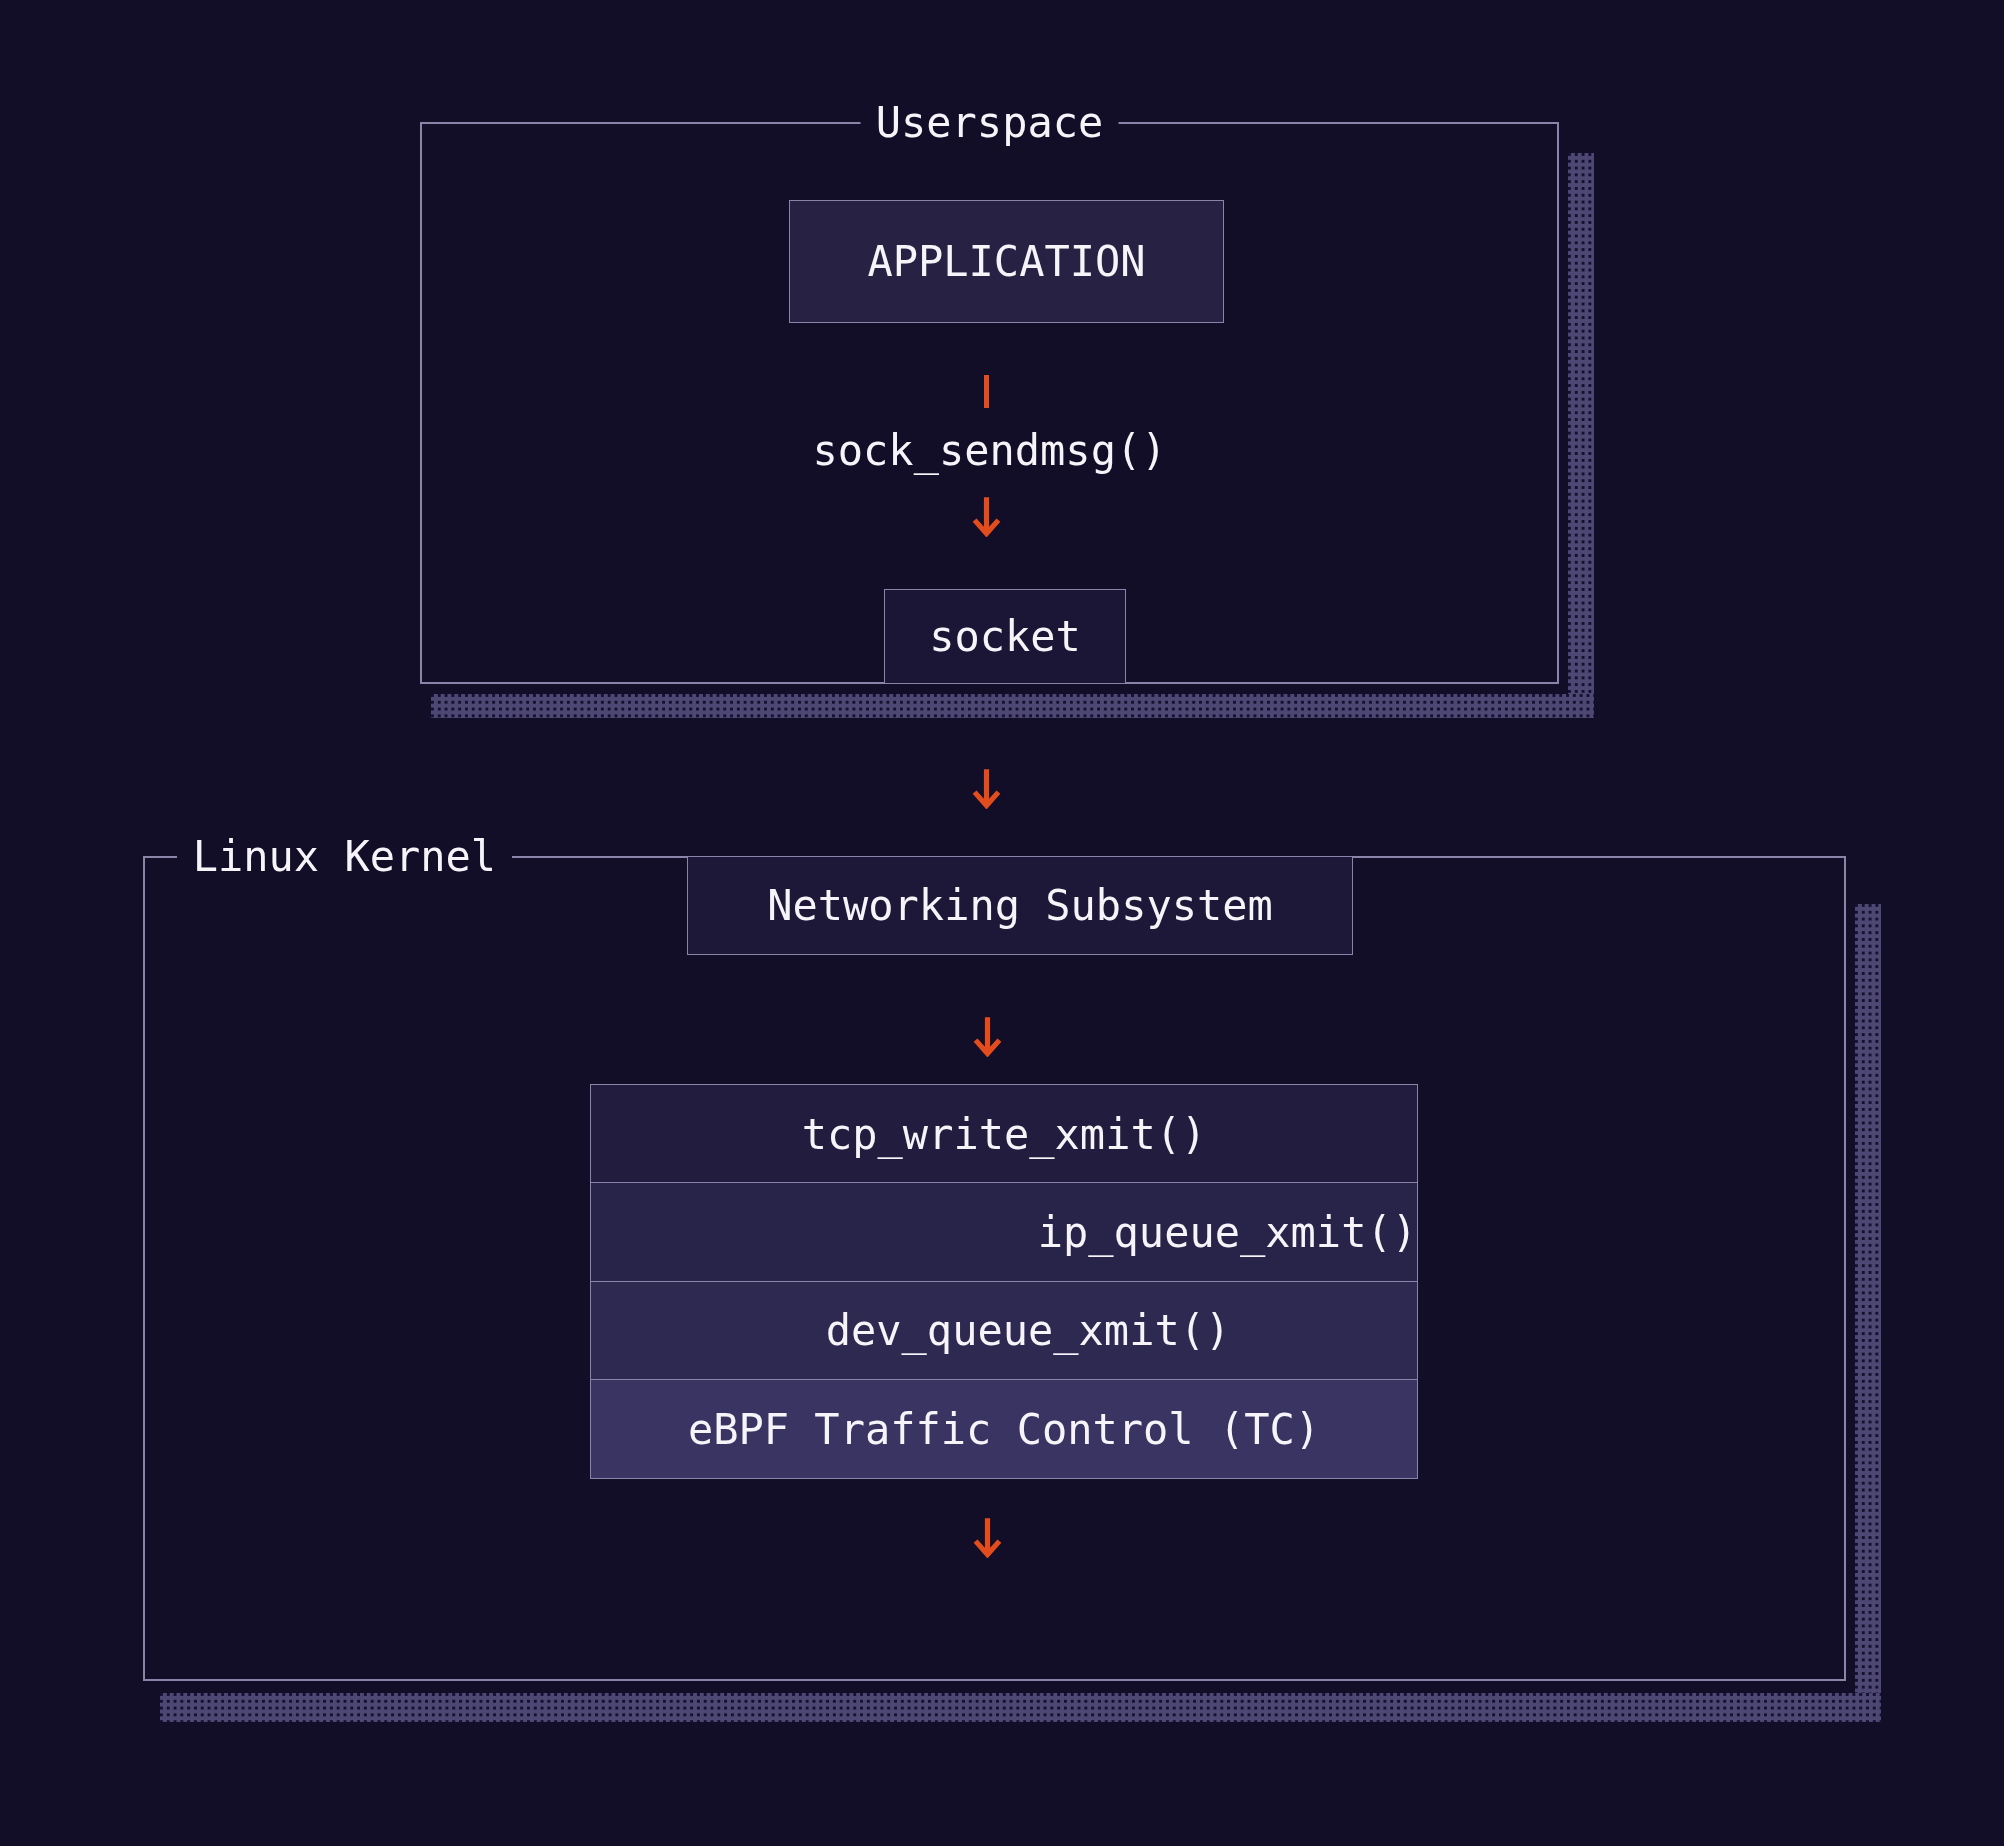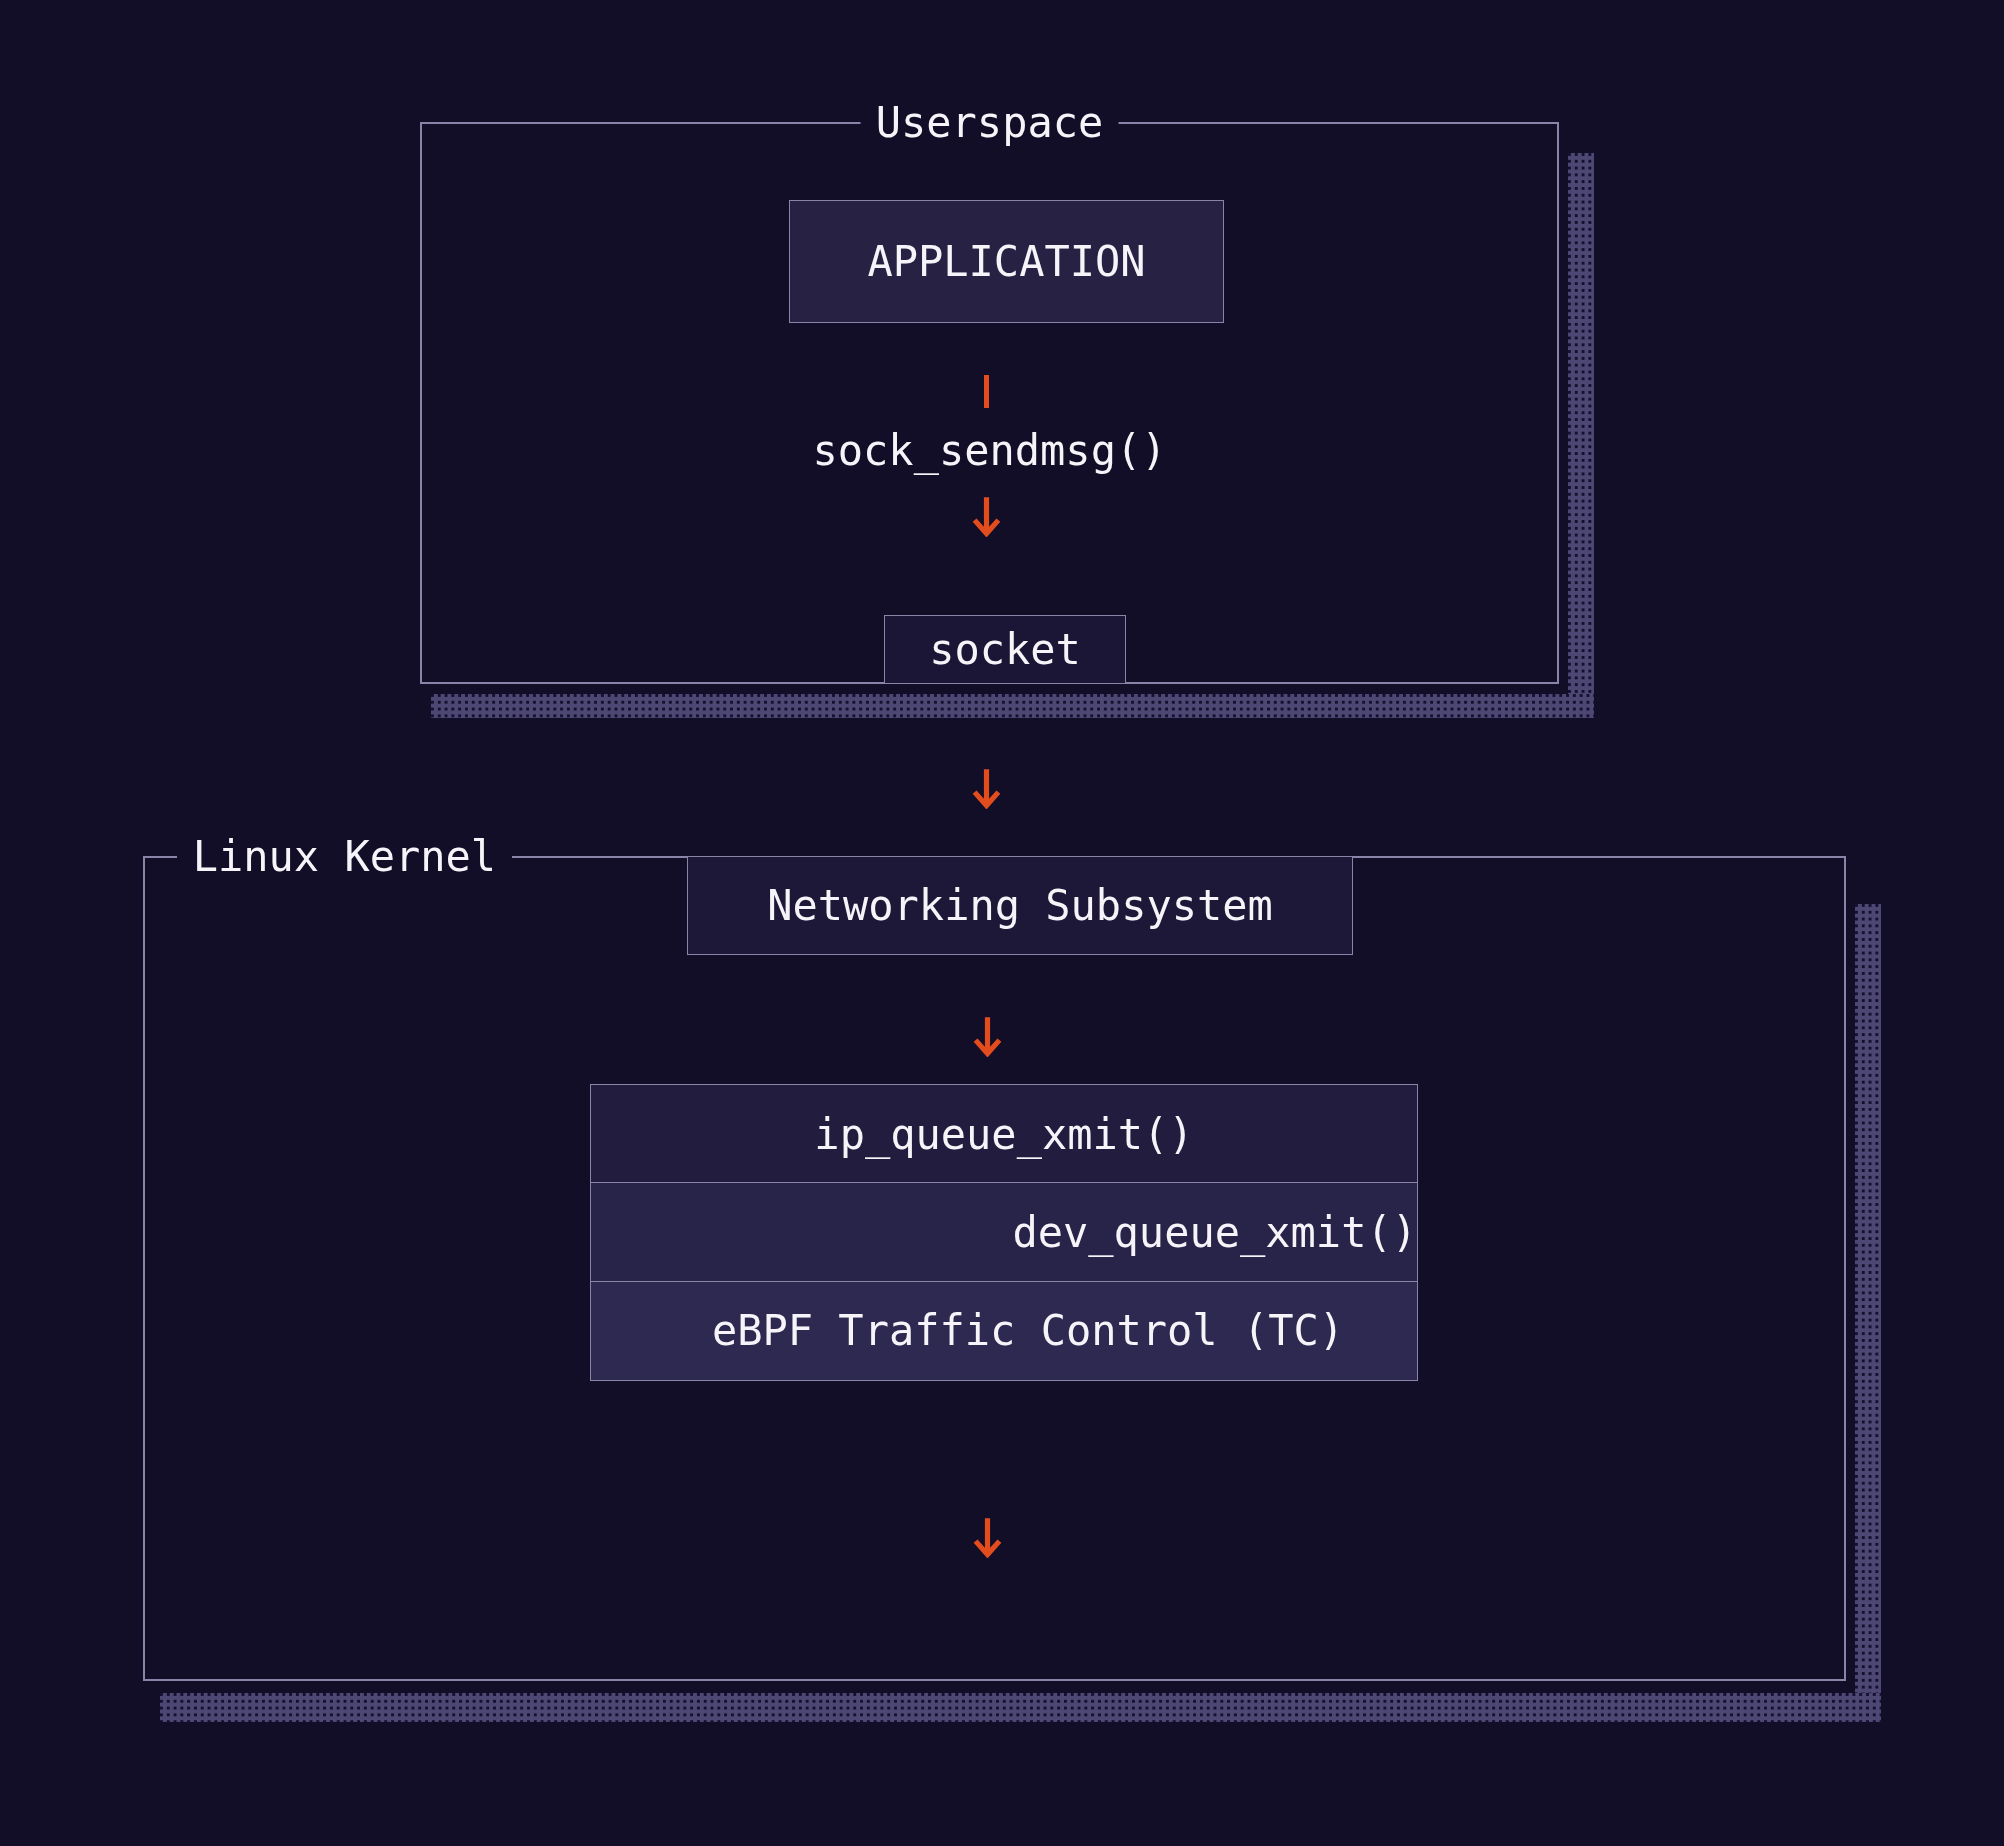--- a/index.html
+++ b/index.html
@@ -106,21 +106,21 @@
   <div class="tick" style="left:562px;top:251px;"></div>
 
   <div class="flow-text" style="top:298px;">sock_sendmsg()</div>
 
   <div class="arrow" style="left:550px;top:372px;">
     <svg width="29" height="41" viewBox="0 0 56 78">
       <path d="M28 2 V64 M5 46 L28 72 L51 46" stroke="var(--orange)" stroke-width="10" fill="none"></path>
     </svg>
   </div>
 
-  <div class="node" style="left:462px;bottom:-2.1px;width:242px;height:69px;background:var(--fill-socket);">
+  <div class="node" style="left:462px;bottom:-2.1px;width:242px;height:95px;background:var(--fill-socket);">
     <span>socket</span>
   </div>
 </section>
 
 <div class="arrow" style="left:972px;top:768px;">
   <svg width="29" height="41" viewBox="0 0 56 78">
     <path d="M28 2 V64 M5 46 L28 72 L51 46" stroke="var(--orange)" stroke-width="10" fill="none"></path>
   </svg>
 </div>
 
@@ -136,20 +136,23 @@
   </div>
 
   <div class="arrow" style="left:828px;top:158px;">
     <svg width="29" height="41" viewBox="0 0 56 78">
       <path d="M28 2 V64 M5 46 L28 72 L51 46" stroke="var(--orange)" stroke-width="10" fill="none"></path>
     </svg>
   </div>
 
   <div class="stack" style="left:445px;top:226px;width:828px;">
     <div class="row">
+      <span>tcp_write_xmit()</span>
+    </div>
+    <div class="row">
       <span>ip_queue_xmit()</span>
     </div>
     <div class="row">
       <span>dev_queue_xmit()</span>
     </div>
     <div class="row">
       <span>eBPF Traffic Control (TC)</span>
     </div>
   </div>
 

